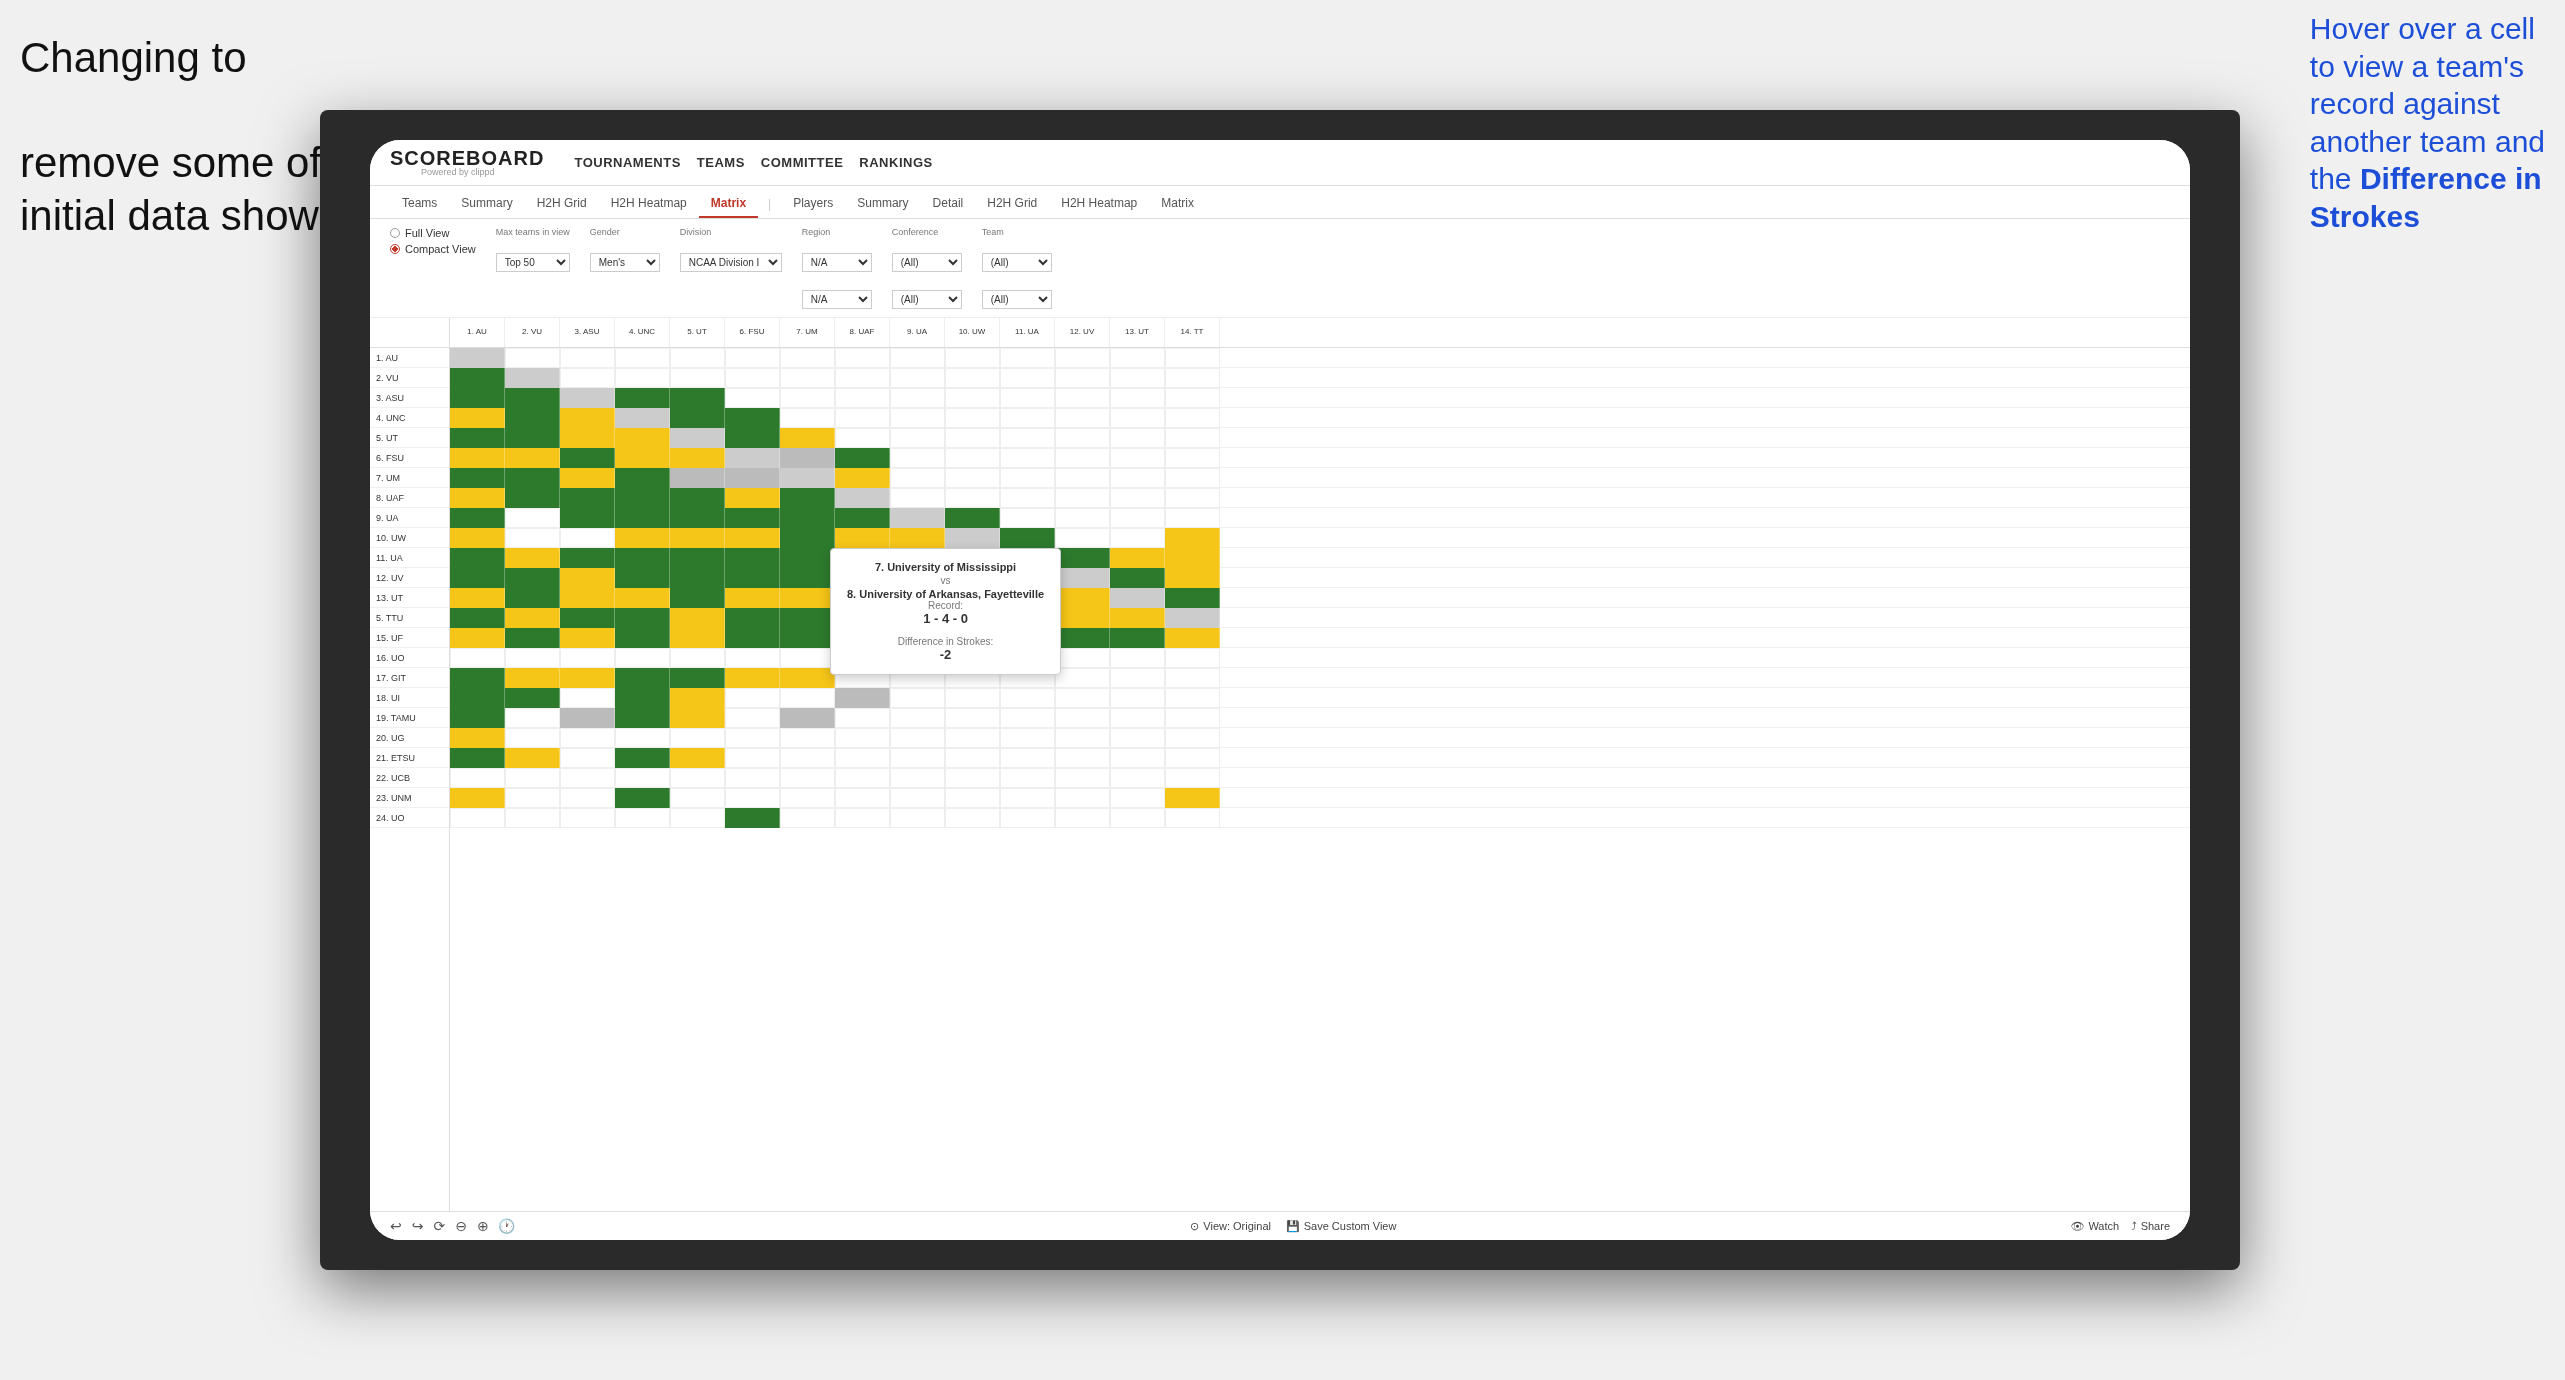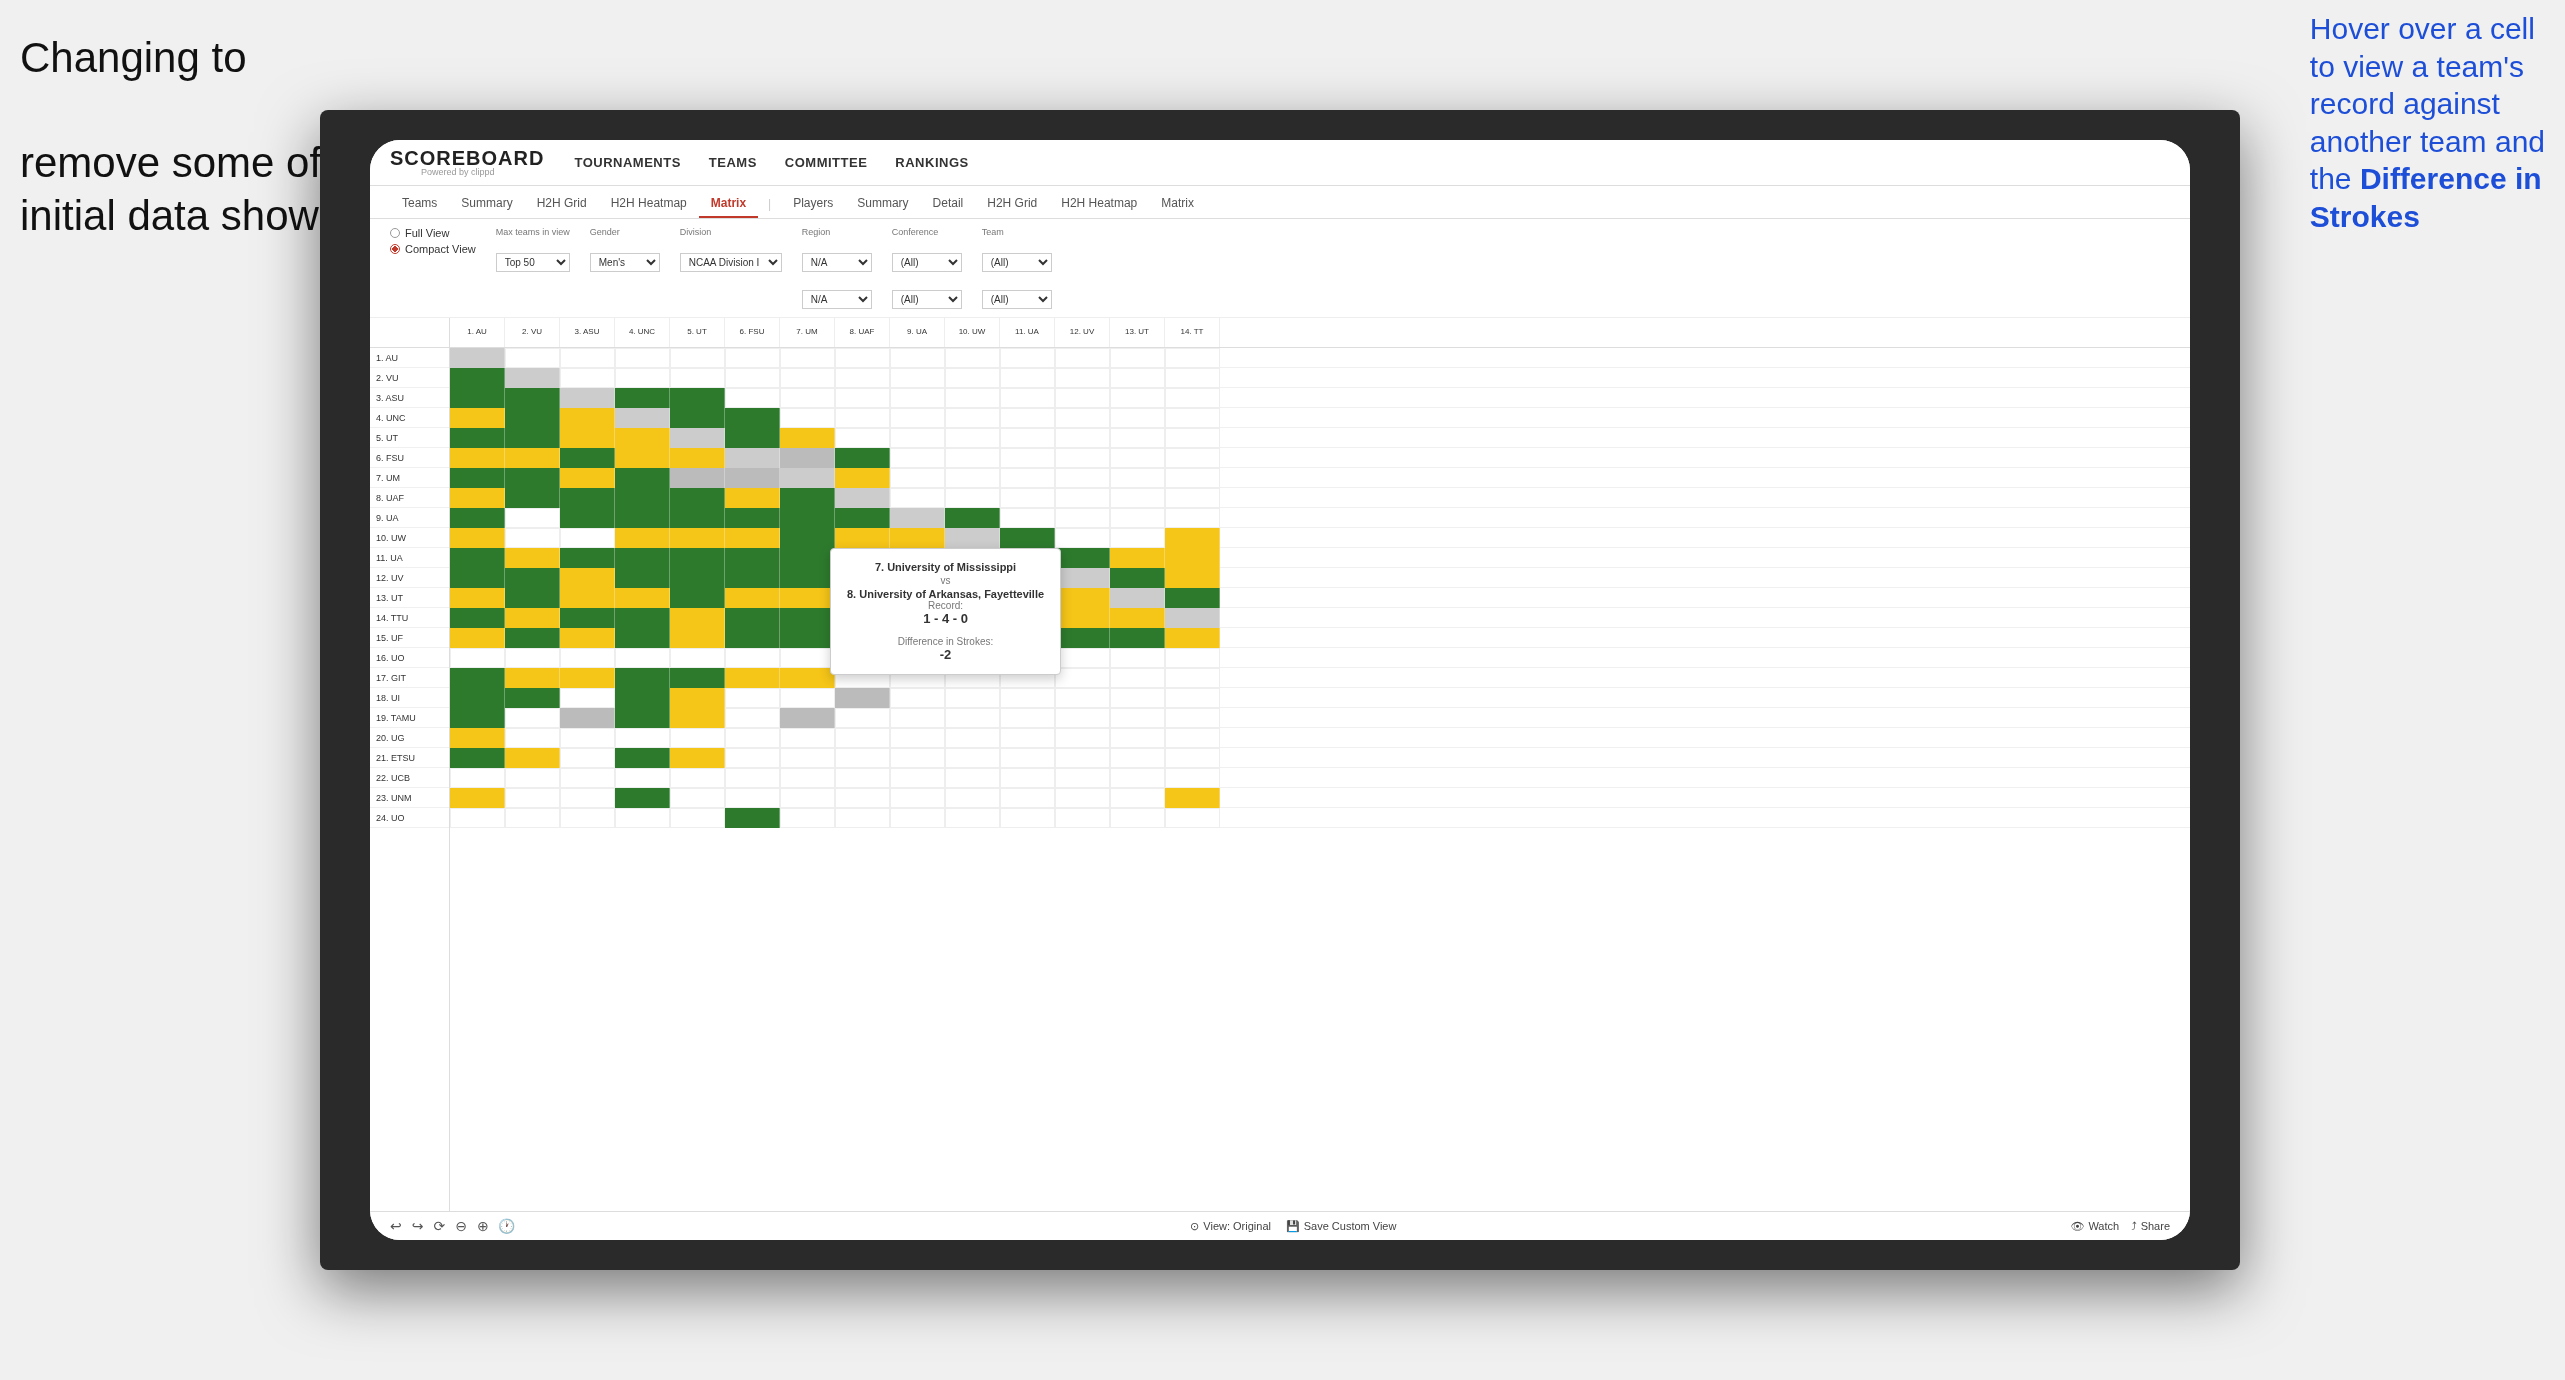--- a/index.html
+++ b/index.html
@@ -92,21 +92,21 @@
     }
 
     .logo-sub {
       font-size: 9px;
       color: #999;
       padding-left: 31px;
     }
 
     .nav-links {
       display: flex;
-      gap: 28px;
+      gap: 16px;
       align-items: center;
     }
 
     .nav-link {
       font-size: 13px;
       color: #333;
       text-decoration: none;
       letter-spacing: 0.5px;
       font-weight: 600;
     }
@@ -516,21 +516,21 @@
         <div class="row-label-item">4. UNC</div>
         <div class="row-label-item">5. UT</div>
         <div class="row-label-item">6. FSU</div>
         <div class="row-label-item">7. UM</div>
         <div class="row-label-item">8. UAF</div>
         <div class="row-label-item">9. UA</div>
         <div class="row-label-item">10. UW</div>
         <div class="row-label-item">11. UA</div>
         <div class="row-label-item">12. UV</div>
         <div class="row-label-item">13. UT</div>
-        <div class="row-label-item">14. TTU</div>
+        <div class="row-label-item">5. TTU</div>
         <div class="row-label-item">15. UF</div>
         <div class="row-label-item">16. UO</div>
         <div class="row-label-item">17. GIT</div>
         <div class="row-label-item">18. UI</div>
         <div class="row-label-item">19. TAMU</div>
         <div class="row-label-item">20. UG</div>
         <div class="row-label-item">21. ETSU</div>
         <div class="row-label-item">22. UCB</div>
         <div class="row-label-item">23. UNM</div>
         <div class="row-label-item">24. UO</div>

